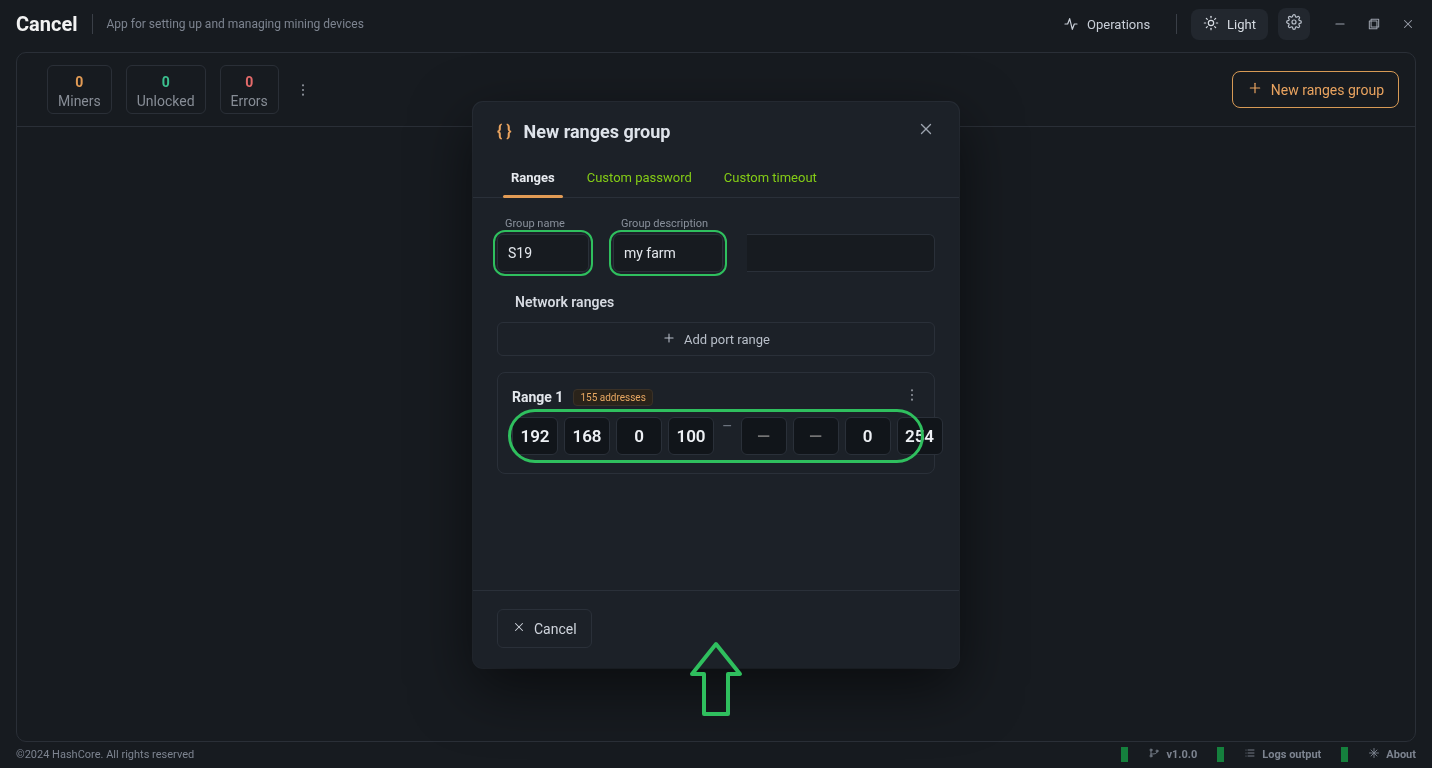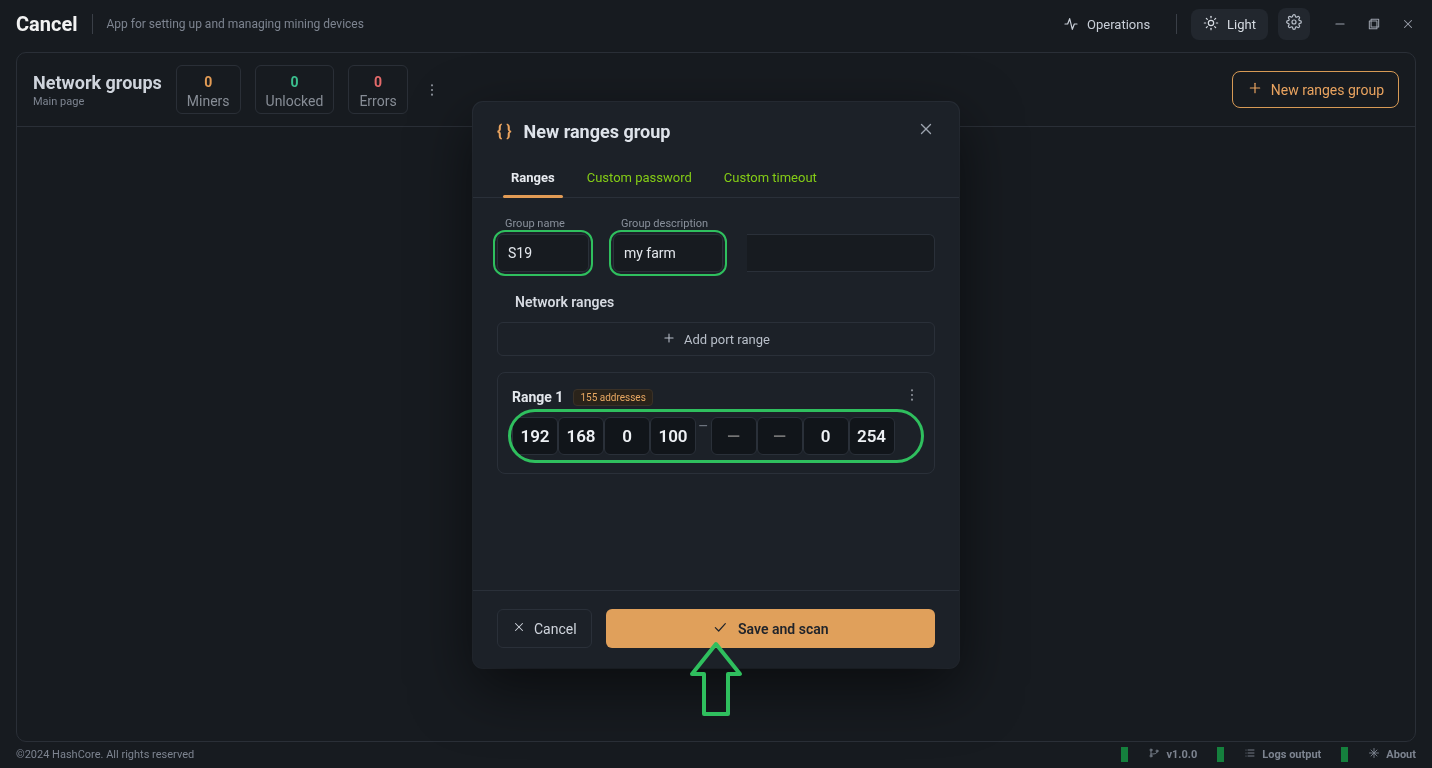--- a/index.html
+++ b/index.html
@@ -66,21 +66,21 @@
     .btn-outline { flex:1; height:34px; display:flex; align-items:center; justify-content:center; gap:8px; border-radius:6px; font-size:13px; cursor:pointer;}
     .port-btn { border:1px solid #2a3039; color:#b8bfc9; background:transparent;}
     .ip-btn { border:1px solid #d49a58; color:#e9a35f; background:transparent; flex:1.6;}
 
     .range-card { border:1px solid #2a3039; border-radius:8px; padding:14px 14px 18px; position:relative;}
     .range-head { display:flex; align-items:center; gap:10px; margin-bottom:10px;}
     .range-name { font-size:14px; font-weight:700; color:#e3e7ec;}
     .addr-chip { border:1px solid #3a3127; background:#2a231a; color:#e8a862; font-size:10px; padding:2px 6px; border-radius:4px;}
     .range-kebab{ margin-left:auto; color:#8b9099;}
 
-    .ip-row { display:flex; align-items:flex-start; position:relative;}
+    .ip-row { display:flex; align-items:flex-start; gap:6px; position:relative;}
     .oc { width:46px; height:38px; background:#11151a; border:1px solid #2a3039; border-radius:6px; color:#eef1f5; font-size:17px; font-weight:600; text-align:center;}
     .oc.dim{ color:#4c535d;}
     .dash { color:#6c737e; padding:0 2px; font-size:16px;}
     .ip-highlight { position:absolute; inset:-8px -4px; border:3px solid #2fbf5e; border-radius:28px; pointer-events:none;}
 
     .modal-footer { display:flex; gap:14px; padding:18px 24px 20px; border-top:1px solid #2a3039; margin-top:110px;}
     .btn-cancel { display:flex; align-items:center; gap:8px; padding:10px 14px; border:1px solid #2a3039; background:transparent; border-radius:6px; color:#cfd4dc; font-size:14px; cursor:pointer;}
     .btn-primary { flex:1; display:flex; align-items:center; justify-content:center; gap:10px; background:#e0a05b; color:#20242b; font-weight:600; border-radius:6px; border:none; font-size:14px; cursor:pointer;}
 
     .arrow-annot { position:absolute; left:50%; transform:translateX(-50%); top:640px; pointer-events:none;}
@@ -152,24 +152,20 @@
         <svg width="14" height="14" viewBox="0 0 24 24">
           <line class="stk" x1="6" y1="6" x2="18" y2="18"></line>
           <line class="stk" x1="6" y1="18" x2="18" y2="6"></line>
         </svg>
       </span>
   </div>
 </div>
 
 <div class="page">
   <div class="page-header">
-    <div>
-      <span class="ph-title">Network groups</span>
-      <span class="ph-sub">Main page</span>
-    </div>
     <div class="stat">
       <span class="num miners">0</span>
       <span class="lbl">Miners</span>
     </div>
     <div class="stat">
       <span class="num unlocked">0</span>
       <span class="lbl">Unlocked</span>
     </div>
     <div class="stat">
       <span class="num errors">0</span>
@@ -263,26 +259,20 @@
     </div>
   </div>
 
   <div class="modal-footer">
     <button class="btn-cancel">
       <span><svg width="14" height="14" viewBox="0 0 24 24">
             <line class="stk" x1="6" y1="6" x2="18" y2="18"></line>
             <line class="stk" x1="6" y1="18" x2="18" y2="6"></line>
           </svg></span>
       <span>Cancel</span>
-    </button>
-    <button class="btn-primary">
-      <span><svg width="16" height="16" viewBox="0 0 24 24">
-            <polyline class="stk" points="5 13 10 18 20 7"></polyline>
-          </svg></span>
-      <span>Save and scan</span>
     </button>
   </div>
 </div>
 
 <div class="arrow-annot">
   <svg width="60" height="80" viewBox="0 0 60 80">
       <path d="M30 4 L54 34 L42 34 L42 74 L18 74 L18 34 L6 34 Z" fill="none" stroke="#2fbf5e" stroke-width="4" stroke-linejoin="round"></path>
     </svg>
 </div>
 

